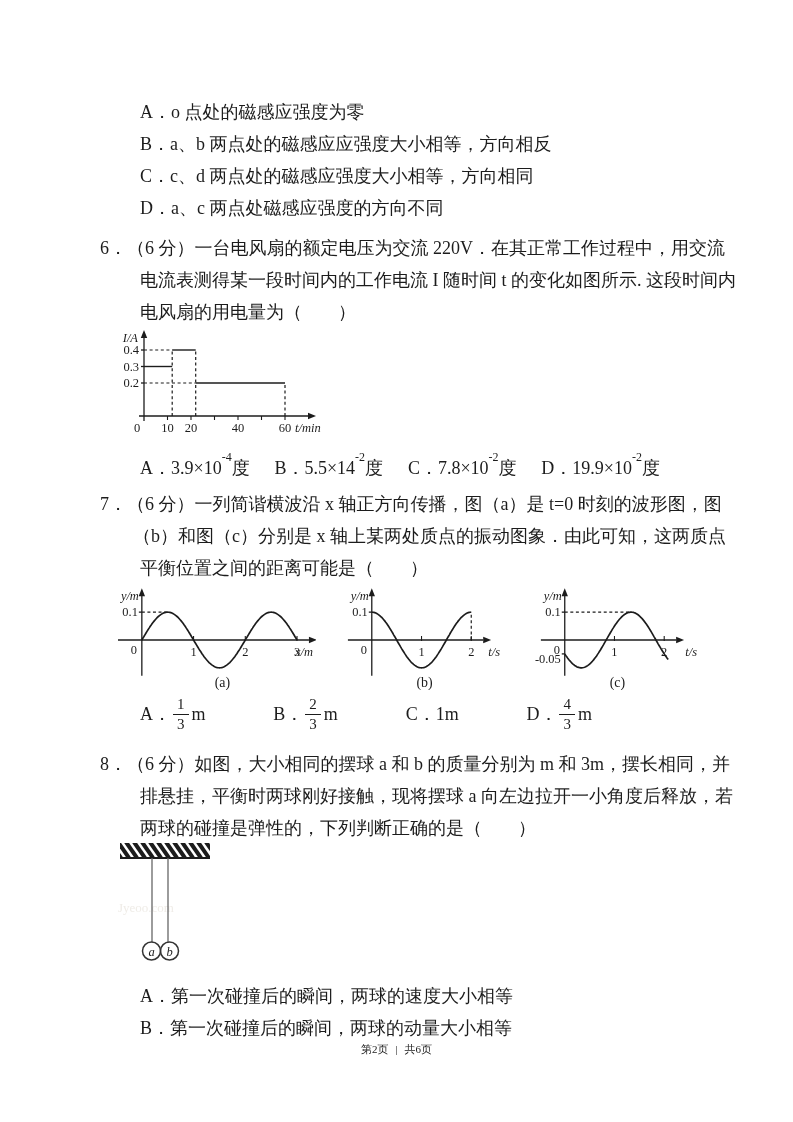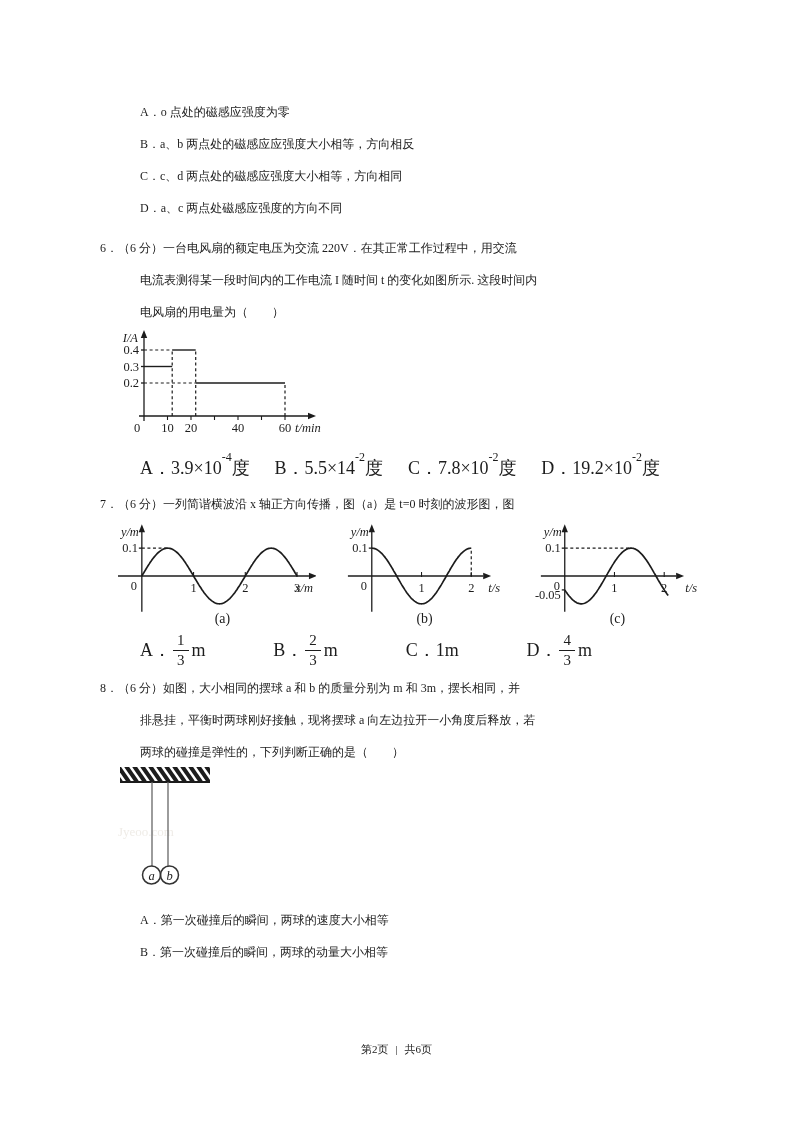--- a/index.html
+++ b/index.html
@@ -1,24 +1,24 @@
 <!DOCTYPE html>
 <html><head>
 <meta charset="utf-8">
 <style>
   html,body{margin:0;padding:0;background:#ffffff;}
   .page{position:relative;width:793px;height:1122px;background:#fff;overflow:hidden;
         font-family:"Liberation Serif","DejaVu Serif",serif;color:#1c1c1c;}
   .content{position:absolute;left:100px;top:96px;width:600px;}
-  .tline{font-size:12px;height:32px;line-height:32px;white-space:nowrap;}
+  .tline{font-size:18px;height:32px;line-height:32px;white-space:nowrap;}
   .ind{padding-left:40px;}
   .ind-paren{padding-left:33px;}
   .para{margin-top:10px;}
   .q6para{margin-top:8px;}
-  .q8para{margin-top:0;}
+  .q8para{margin-top:12px;}
   .fig{display:block;}
   .fig-q6{margin-left:14px;margin-top:0;}
   .waves{display:flex;gap:16px;margin-left:12px;margin-top:0;}
   .optrow{display:flex;justify-content:space-between;font-size:18px;}
   .q6opts{margin-top:10px;margin-left:40px;width:520px;height:30px;line-height:30px;}
   .q7opts{margin-top:2px;margin-left:40px;width:452px;height:44px;align-items:center;}
   .q7opts .opt{display:flex;align-items:center;}
   .optblock{margin-top:6px;}
   .exp{font-size:12px;position:relative;top:-6px;letter-spacing:0;}
   .frac{display:inline-flex;flex-direction:column;align-items:center;line-height:1;font-size:15px;margin:0 3px 0 2px;}
@@ -78,27 +78,29 @@
           <line x1="81.7" y1="88" x2="81.7" y2="22" stroke="#1c1c1c" stroke-width="1.2" stroke-dasharray="3 2.6"></line>
           <line x1="171" y1="88" x2="171" y2="55" stroke="#1c1c1c" stroke-width="1.2" stroke-dasharray="3 2.6"></line>
           <line x1="30" y1="38.5" x2="58.2" y2="38.5" stroke="#1c1c1c" stroke-width="1.4"></line>
           <line x1="58.2" y1="22" x2="81.7" y2="22" stroke="#1c1c1c" stroke-width="1.4"></line>
           <line x1="81.7" y1="55" x2="171" y2="55" stroke="#1c1c1c" stroke-width="1.4"></line>
         </svg>
       <div class="optrow q6opts">
         <span class="opt"><span>A．</span><span>3.9×10</span><sup class="exp">-4</sup><span>度</span></span>
         <span class="opt"><span>B．</span><span>5.5×14</span><sup class="exp">-2</sup><span>度</span></span>
         <span class="opt"><span>C．</span><span>7.8×10</span><sup class="exp">-2</sup><span>度</span></span>
-        <span class="opt"><span>D．</span><span>19.2×10</span><sup class="exp">-2</sup><span>度</span></span>
+        <span class="opt"><span>D．</span><span>19.9×10</span><sup class="exp">-2</sup><span>度</span></span>
       </div>
     </section>
 
     <section>
       <div class="para">
         <div class="tline">7．（6 分）一列简谐横波沿 x 轴正方向传播，图（a）是 t=0 时刻的波形图，图</div>
+        <div class="tline ind-paren">（b）和图（c）分别是 x 轴上某两处质点的振动图象．由此可知，这两质点</div>
+        <div class="tline ind">平衡位置之间的距离可能是（　　）</div>
       </div>
       <div class="waves">
         <svg id="fig-wave-a" width="205" height="106" viewBox="0 0 205 106">
             <line x1="30" y1="92" x2="30" y2="10" stroke="#1c1c1c" stroke-width="1.3"></line>
             <polygon points="30,4 26.8,12 33.2,12" fill="#1c1c1c"></polygon>
             <line x1="6" y1="56" x2="198" y2="56" stroke="#1c1c1c" stroke-width="1.3"></line>
             <polygon points="206,56 198,52.8 198,59.2" fill="#1c1c1c"></polygon>
             <text x="27" y="16" font-size="12.5" fill="#1c1c1c" text-anchor="end" font-style="italic">y/m</text>
             <line x1="27" y1="28" x2="30" y2="28" stroke="#1c1c1c" stroke-width="1.3"></line>
             <text x="26" y="32" font-size="12.5" fill="#1c1c1c" text-anchor="end">0.1</text>

